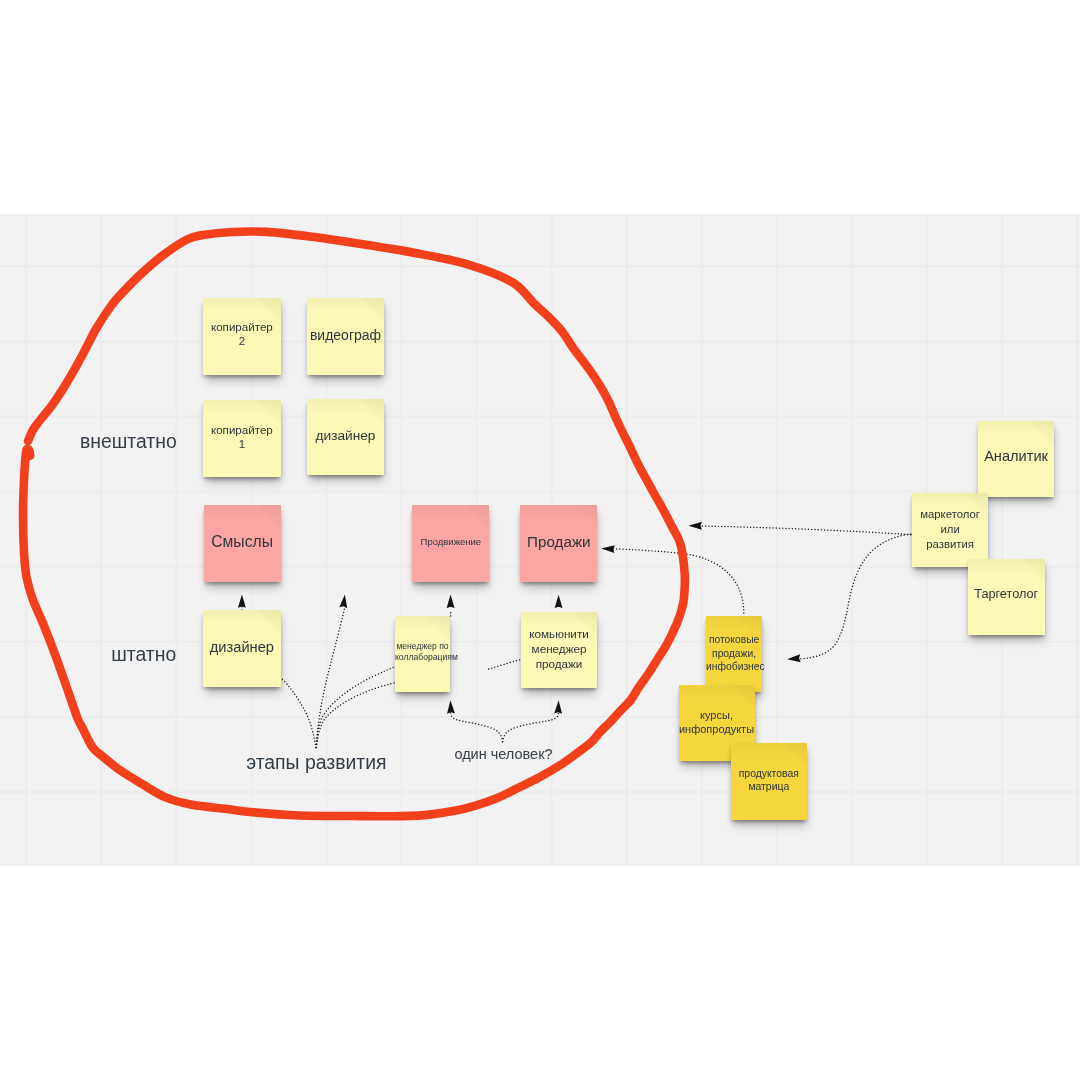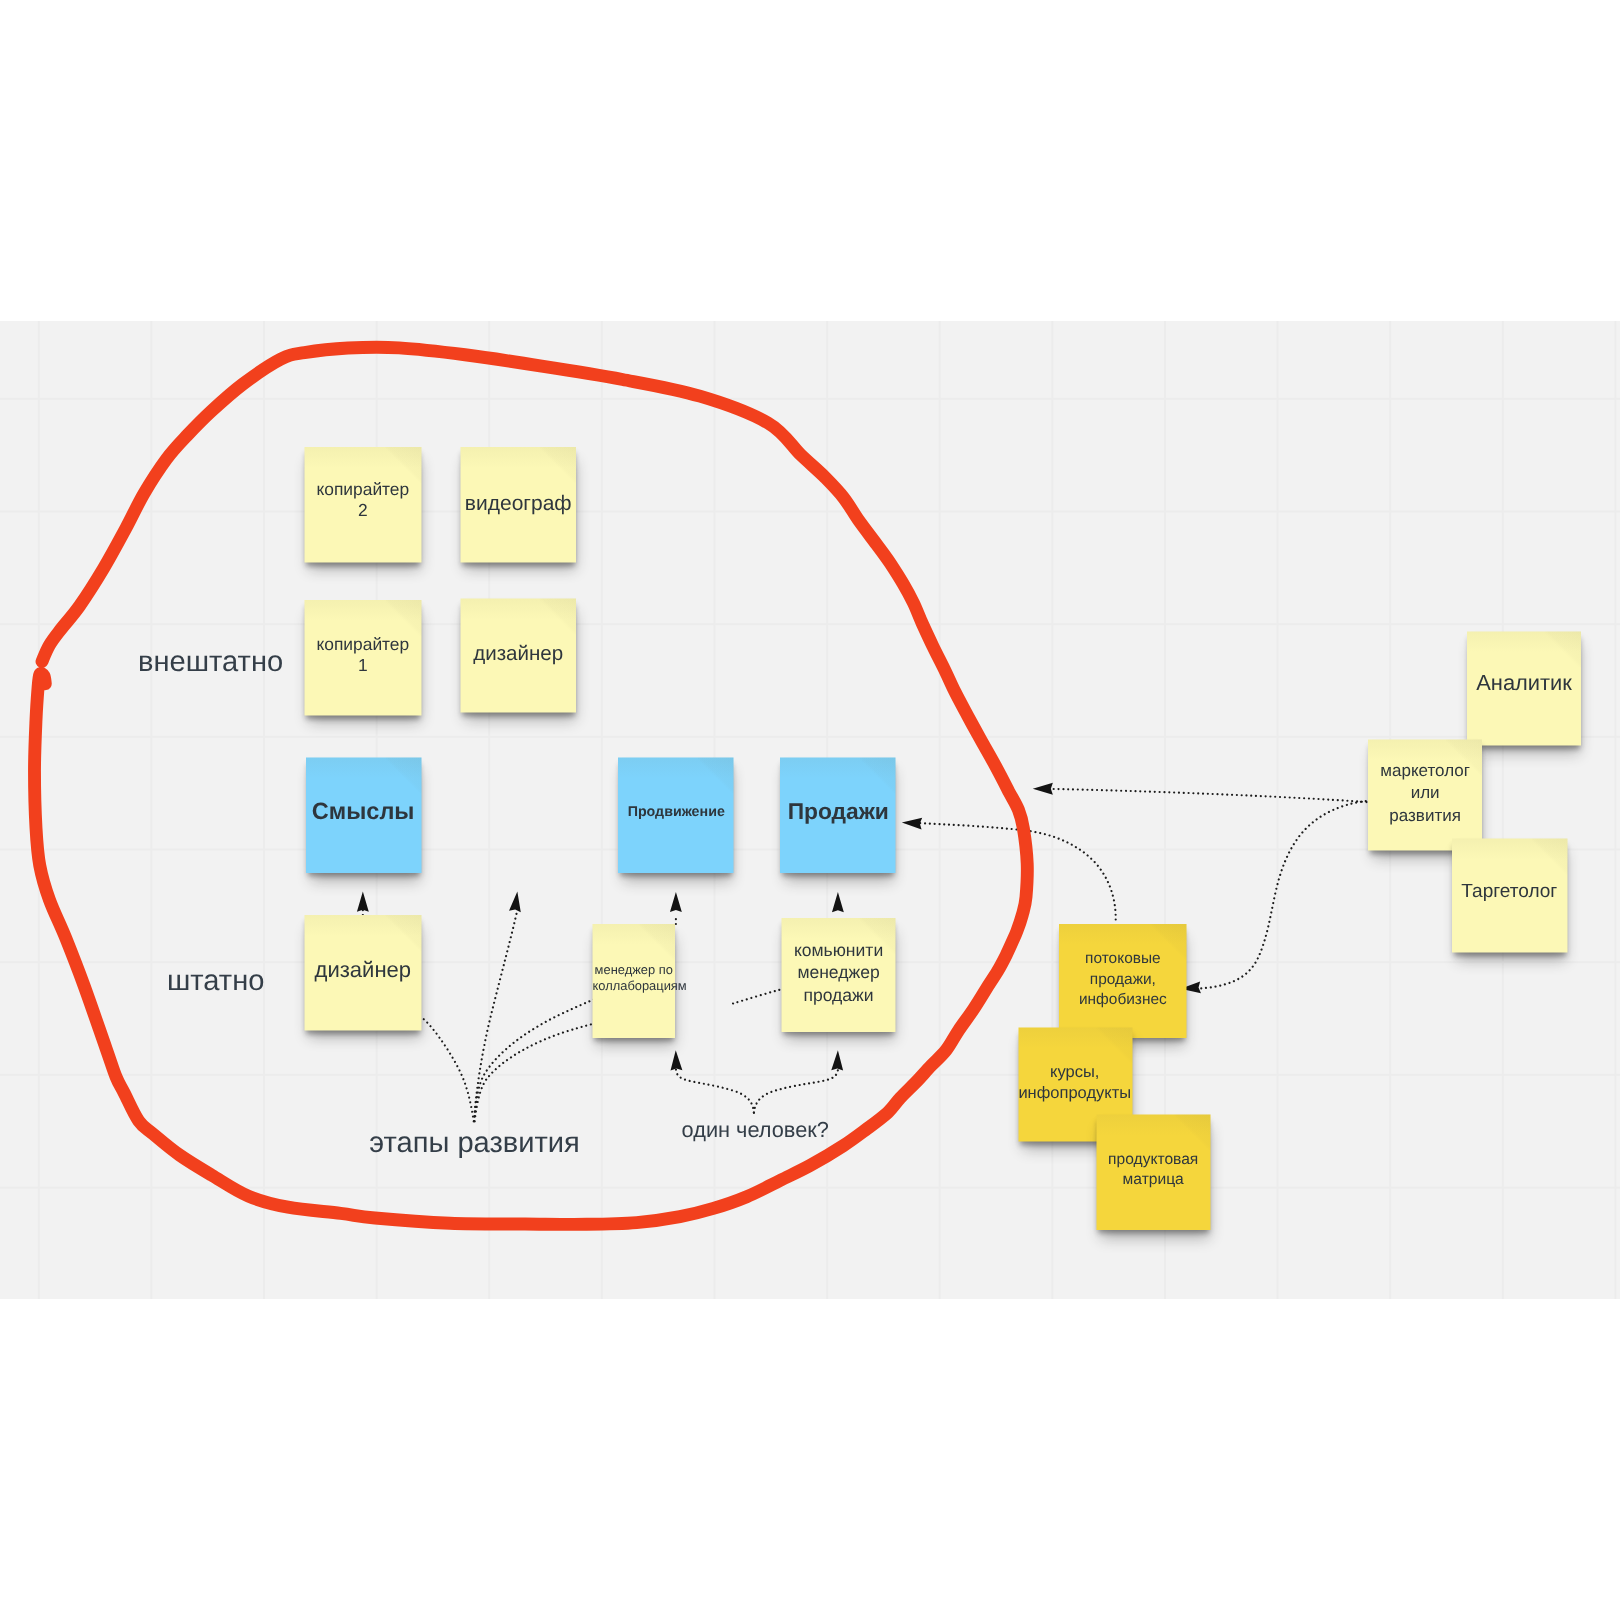--- a/index.html
+++ b/index.html
@@ -21,21 +21,21 @@
   .note{position:absolute;box-sizing:border-box;display:flex;align-items:center;
         justify-content:center;text-align:center;z-index:4;
         color:#2e363d;line-height:1.3;white-space:pre-line;
         box-shadow:0 3px 3.5px -1px rgba(25,25,25,0.38), 1px 7px 9px -2px rgba(40,40,40,0.33);}
   .note::before{content:"";position:absolute;left:0;top:0;right:0;height:14px;
         background:linear-gradient(to bottom, rgba(110,106,70,0.055), rgba(110,106,70,0));}
   .note::after{content:"";position:absolute;right:0;top:0;width:24px;height:24px;
         background:linear-gradient(225deg, rgba(100,95,60,0.055) 0%, rgba(100,95,60,0.028) 46%, rgba(100,95,60,0) 53%);}
   .note > .nt{position:relative;z-index:1;display:block;width:100%;}
   .n-yellow{background:#fcf8b6;}
-  .n-blue{background:#7dd3fc;font-weight:bold;}
+  .n-blue{background:#fca5a5;}
   .n-gold{background:#f5d63c;}
   .lbl{position:absolute;color:#343e48;white-space:nowrap;z-index:5;}
 </style>
 </head>
 <body>
 
 <div id="board">
   <div id="grid"></div>
 
   <svg class="layer" id="connlayer" viewBox="0 0 1080 652">
@@ -76,29 +76,29 @@
   <div class="note n-yellow" style="left:395px;top:402.0px;width:55px;height:76.4px;font-size:8.6px;line-height:1.29"><span class="nt" style="margin-top:-4.2px">менеджер по
 коллаборациям</span></div>
   <div class="note n-yellow" style="left:520.6px;top:397.7px;width:76.9px;height:76.4px;font-size:11.7px;line-height:1.25"><span class="nt" style="margin-top:-1.0px">комьюнити
 менеджер
 продажи</span></div>
   <div class="note n-yellow" style="left:977.6px;top:207.2px;width:76.9px;height:76.3px;font-size:14.6px;line-height:1.23"><span class="nt" style="margin-top:-4.0px">Аналитик</span></div>
   <div class="note n-yellow" style="left:912.0px;top:278.7px;width:76.2px;height:74.8px;font-size:11.35px;line-height:1.3"><span class="nt" style="margin-top:-1.0px">маркетолог
 или
 развития</span></div>
   <div class="note n-yellow" style="left:967.8px;top:344.5px;width:76.8px;height:76.2px;font-size:12.7px;line-height:1.23"><span class="nt" style="margin-top:-2.8px">Таргетолог</span></div>
-  <div class="note n-gold" style="left:706.1px;top:401.9px;width:85px;height:76.0px;font-size:10.3px;line-height:1.3"><span class="nt" style="margin-top:-1.2px">потоковые
+  <div class="note n-gold" style="left:706.1px;top:401.9px;width:56px;height:76.0px;font-size:10.3px;line-height:1.3"><span class="nt" style="margin-top:-1.2px">потоковые
 продажи,
 инфобизнес</span></div>
   <div class="note n-gold" style="left:678.5px;top:470.9px;width:76px;height:76.4px;font-size:11px;line-height:1.29"><span class="nt" style="margin-top:-2.4px">курсы,
 инфопродукты</span></div>
   <div class="note n-gold" style="left:730.8px;top:528.8px;width:76.0px;height:77.5px;font-size:10.4px;line-height:1.24"><span class="nt" style="margin-top:-1.8px">продуктовая
 матрица</span></div>
 
-  <div class="lbl" style="left:92px;top:215.7px;font-size:19.4px">внештатно</div>
+  <div class="lbl" style="left:80.0px;top:215.7px;font-size:19.4px">внештатно</div>
   <div class="lbl" style="left:111.3px;top:429.3px;font-size:19.4px">штатно</div>
   <div class="lbl" style="left:246.2px;top:537.1px;font-size:19.4px">этапы развития</div>
   <div class="lbl" style="left:454.4px;top:532.0px;font-size:14.5px">один человек?</div>
 
   <svg class="layer" id="redlayer" viewBox="0 0 1080 652">
     <path d="M 28.0,227.0 C 28.8,225.2 30.8,219.7 33.0,216.0 C 35.2,212.3 37.7,209.3 41.0,205.0 C 44.3,200.7 48.3,196.7 53.0,190.0 C 57.7,183.3 63.8,173.7 69.0,165.0 C 74.2,156.3 79.5,146.3 84.0,138.0 C 88.5,129.7 91.5,122.7 96.0,115.0 C 100.5,107.3 106.2,98.5 111.0,92.0 C 115.8,85.5 120.0,81.3 125.0,76.0 C 130.0,70.7 134.8,65.7 141.0,60.0 C 147.2,54.3 154.3,47.8 162.0,42.0 C 169.7,36.2 180.2,29.0 187.0,25.5 C 193.8,22.0 195.5,22.3 203.0,21.1 C 210.5,19.8 221.5,18.5 232.0,18.0 C 242.5,17.5 253.1,17.2 266.1,17.9 C 279.1,18.7 294.2,20.5 310.0,22.5 C 325.8,24.5 343.6,27.3 361.1,30.1 C 378.6,32.8 397.4,35.7 415.0,39.0 C 432.6,42.3 450.4,45.3 466.6,50.1 C 482.8,54.9 500.8,61.5 512.0,68.0 C 523.2,74.5 527.7,83.4 533.9,89.3 C 540.1,95.2 544.6,98.9 549.4,103.6 C 554.1,108.4 558.5,112.8 562.4,117.8 C 566.3,122.8 569.1,128.2 572.8,133.4 C 576.5,138.6 580.9,144.2 584.4,148.9 C 587.9,153.6 590.6,157.1 593.5,161.5 C 596.4,165.9 599.4,170.6 602.0,175.0 C 604.6,179.4 606.8,183.5 609.0,188.0 C 611.2,192.5 612.8,197.2 615.0,202.0 C 617.2,206.8 619.6,212.0 622.0,217.0 C 624.4,222.0 627.0,226.9 629.5,232.0 C 632.0,237.1 634.1,242.1 636.7,247.3 C 639.3,252.5 642.2,257.8 645.0,263.0 C 647.8,268.2 650.6,273.2 653.5,278.5 C 656.4,283.8 659.3,288.6 662.5,294.5 C 665.7,300.4 669.9,308.5 672.6,313.8 C 675.4,319.0 677.4,322.0 679.0,326.0 C 680.6,330.0 681.2,332.0 682.2,338.0 C 683.2,344.0 684.5,354.0 684.8,361.7 C 685.1,369.4 684.5,378.3 684.0,384.0 C 683.5,389.7 682.5,392.2 681.5,396.0 C 680.5,399.8 678.9,404.2 677.9,406.8 C 676.9,409.4 677.0,409.1 675.8,411.8 C 674.6,414.4 672.6,419.1 670.8,422.7 C 669.0,426.3 667.2,429.8 665.0,433.5 C 662.8,437.2 660.1,441.0 657.5,445.2 C 654.9,449.4 652.2,453.9 649.2,458.5 C 646.2,463.1 642.3,468.1 639.2,472.7 C 636.1,477.3 633.9,482.0 630.8,486.0 C 627.7,490.0 624.0,493.0 620.6,496.6 C 617.2,500.2 613.8,504.2 610.4,507.7 C 607.0,511.2 603.3,514.6 600.2,517.9 C 597.1,521.2 595.6,524.2 591.9,527.6 C 588.2,531.0 583.0,534.8 578.0,538.5 C 573.0,542.2 568.2,545.9 561.9,550.0 C 555.6,554.1 547.0,559.2 540.0,563.0 C 533.0,566.8 527.0,569.5 520.0,573.0 C 513.0,576.5 505.2,580.7 497.8,583.8 C 490.4,586.9 483.0,589.4 475.6,591.6 C 468.2,593.8 461.8,595.5 453.3,597.1 C 444.8,598.7 434.8,600.2 424.4,601.1 C 414.0,602.0 403.5,602.1 391.1,602.2 C 378.7,602.4 365.2,602.1 350.0,602.0 C 334.8,601.9 316.7,602.2 300.0,601.5 C 283.3,600.8 262.1,599.1 250.0,598.0 C 237.8,596.9 236.8,596.1 227.1,594.9 C 217.4,593.7 202.2,592.7 192.0,590.8 C 181.8,588.9 174.1,587.0 165.6,583.4 C 157.1,579.8 148.5,573.8 140.9,569.3 C 133.3,564.8 126.2,560.6 119.8,556.1 C 113.3,551.6 106.8,545.9 102.2,542.1 C 97.7,538.3 95.7,537.8 92.5,533.3 C 89.3,528.8 85.4,519.7 82.9,514.8 C 80.4,509.9 79.4,508.9 77.4,504.0 C 75.4,499.1 74.4,495.4 70.8,485.2 C 67.2,475.0 60.5,455.3 56.0,443.0 C 51.5,430.7 47.6,420.8 43.8,411.3 C 40.0,401.8 35.9,394.0 33.0,386.0 C 30.1,378.0 28.0,371.0 26.5,363.0 C 25.0,355.0 24.6,348.5 24.0,338.0 C 23.4,327.5 23.0,312.0 23.0,300.0 C 23.0,288.0 23.6,275.3 24.0,266.0 C 24.4,256.7 25.0,249.1 25.4,244.0 C 25.8,238.9 26.0,236.8 26.6,235.5 C 27.2,234.2 28.7,235.4 29.3,236.5 C 29.9,237.6 30.1,240.9 30.2,241.8" fill="none" stroke="#f2401d" stroke-width="8.6" stroke-linecap="round" stroke-linejoin="round"></path>
   </svg>
 </div>
 
 </body></html>

